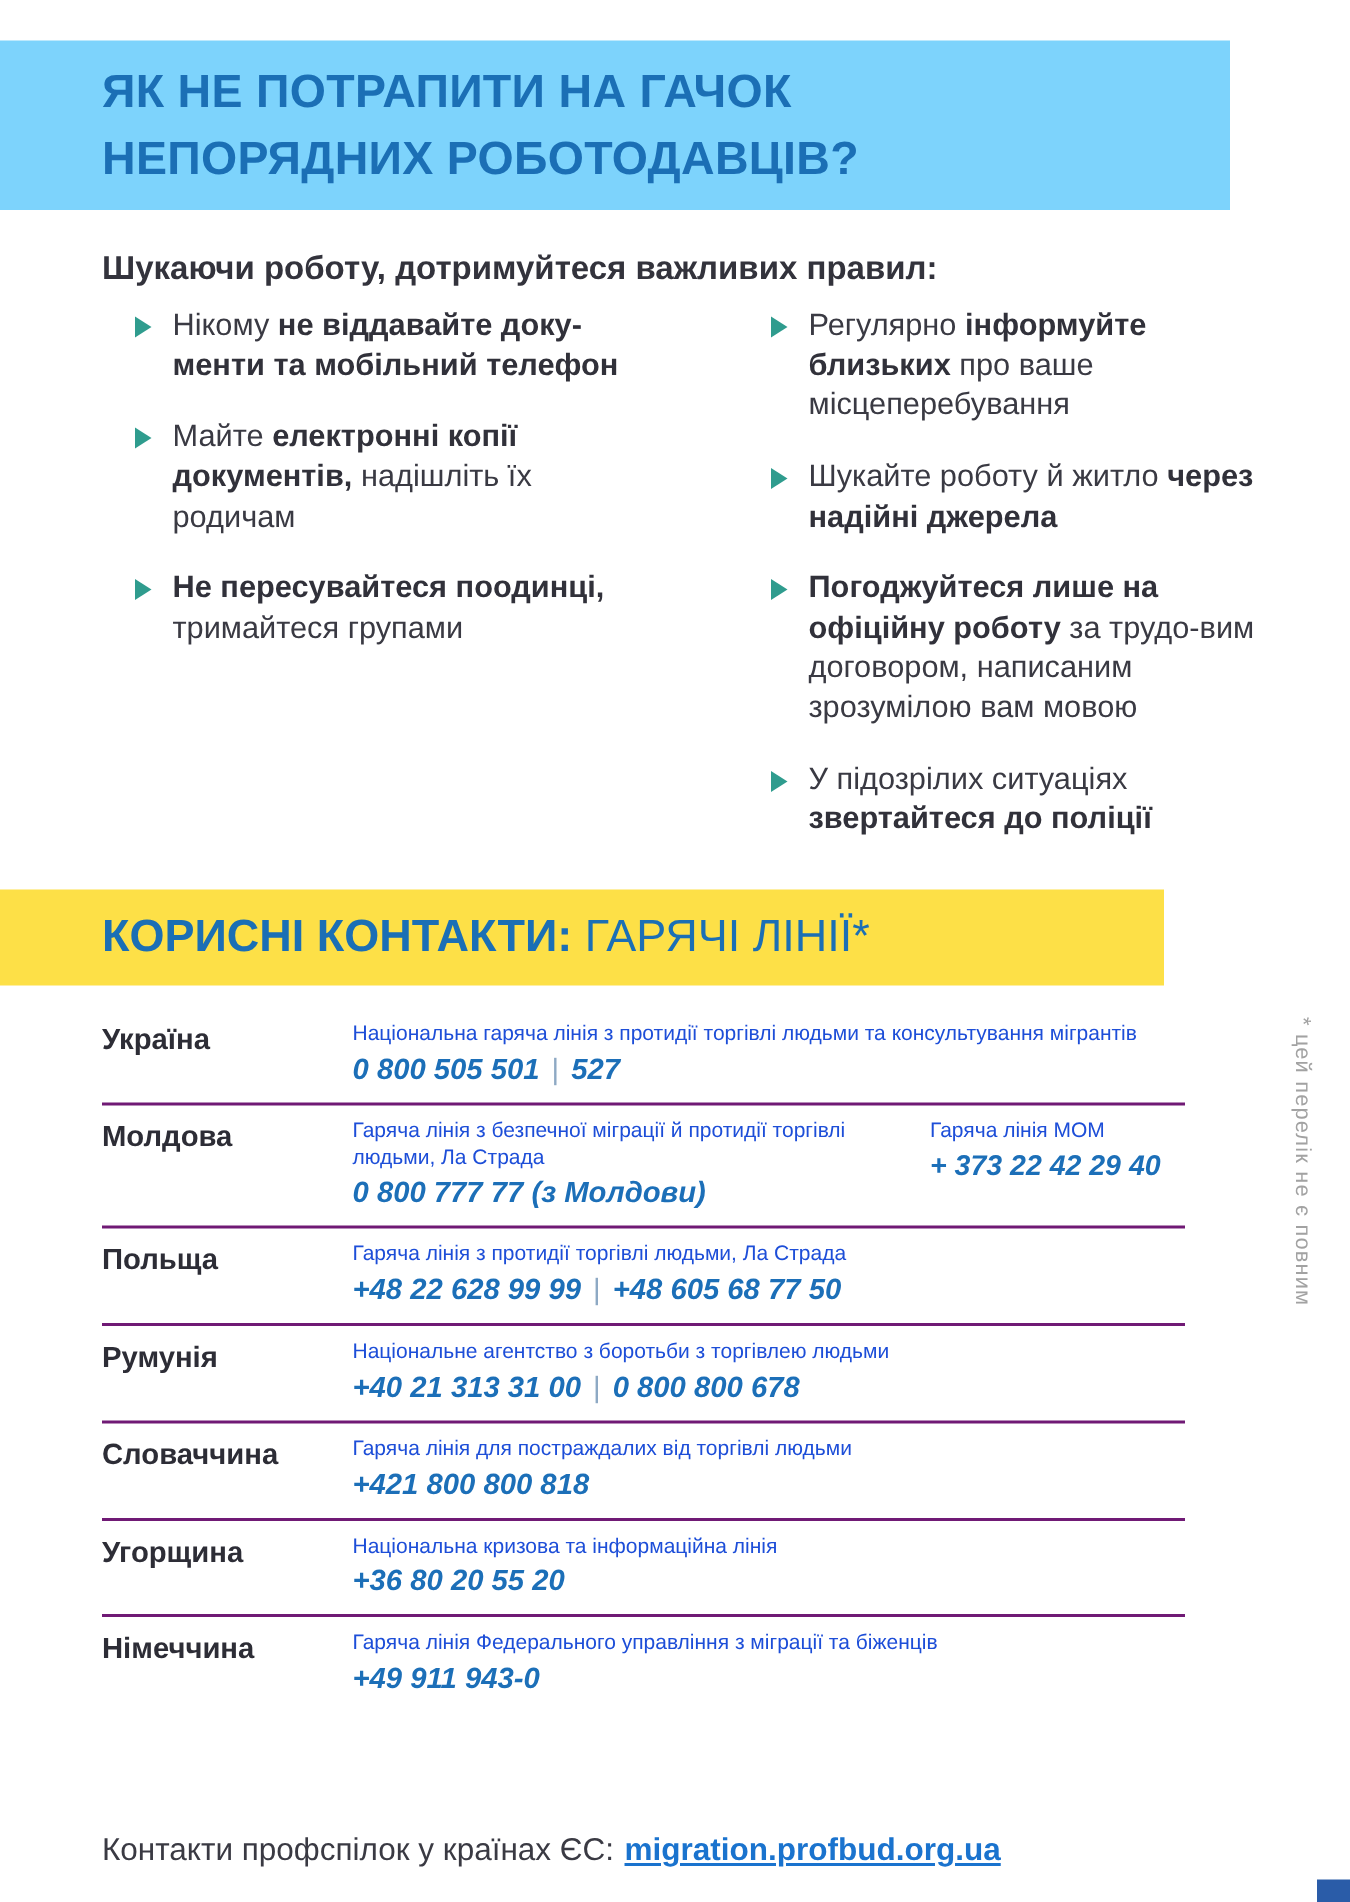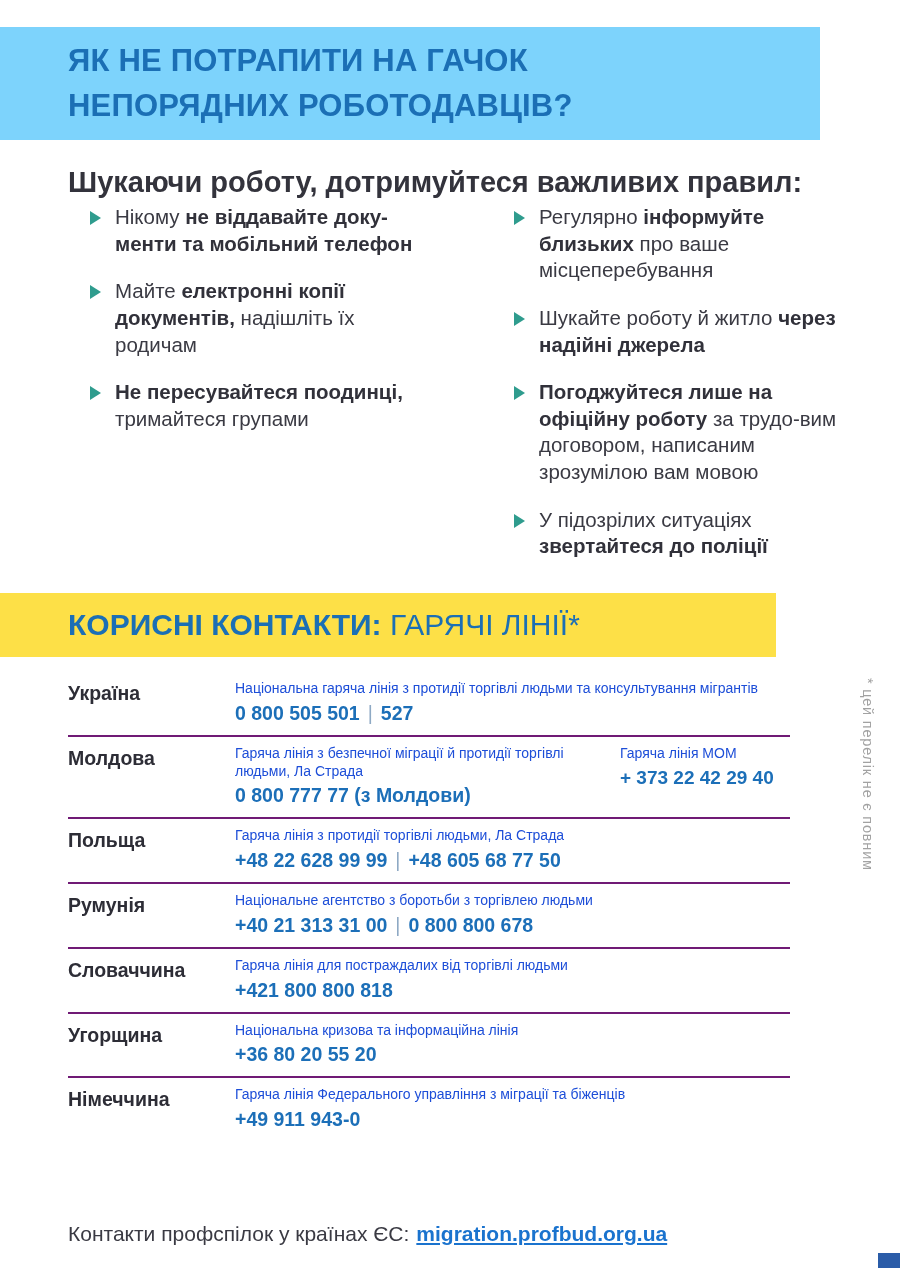--- a/index.html
+++ b/index.html
@@ -22,21 +22,21 @@
     padding-left: 68px;
   }
   .banner1 .tline {
     color: #1b6fb5; font-weight: 700; font-size: 31px; line-height: 1.42;
     letter-spacing: 0.2px;
   }
 
   
   .subtitle {
     position: absolute; top: 166px; left: 68px;
-    font-size: 29px; font-weight: 700; color: #33333c;
+    font-size: 22px; font-weight: 700; color: #33333c;
   }
 
   
   .rules {
     position: absolute; top: 204px; left: 90px;
     display: flex; gap: 79px;
   }
   .rcol { width: 345px; }
   .rule { display: flex; margin-bottom: 21px; }
   .tri {
@@ -63,21 +63,21 @@
   .contacts { position: absolute; top: 672px; left: 68px; width: 722px; }
   .crow { display: flex; border-bottom: 2px solid #701a75; padding: 8px 0 10px; }
   .crow:last-child { border-bottom: none; }
   .country {
     flex: none; width: 167px; padding-top: 2px;
     font-size: 19.5px; font-weight: 700; color: #2d2d36;
   }
   .cbody { flex: 1; }
   .desc { margin: 0 0 4px; font-size: 14px; line-height: 1.27; color: #1d4ed8; }
   .phoneline { white-space: nowrap; }
-  .phone { color: #1c6fb8; font-weight: 700; font-size: 19.5px; }
+  .phone { color: #1c6fb8; font-weight: 700; font-size: 19.5px; font-style: italic; }
   .pipe { color: #8ea9c4; font-weight: 400; font-size: 19.5px; margin: 0 8px; }
   .mold { display: flex; }
   .mcol1 { width: 385px; flex: none; }
   .mcol2 { flex: 1; }
   .mcol2 .phone { font-size: 19px; }
 
   
   .sidenote {
     position: absolute; top: 678px; right: 24px;
     writing-mode: vertical-rl;

